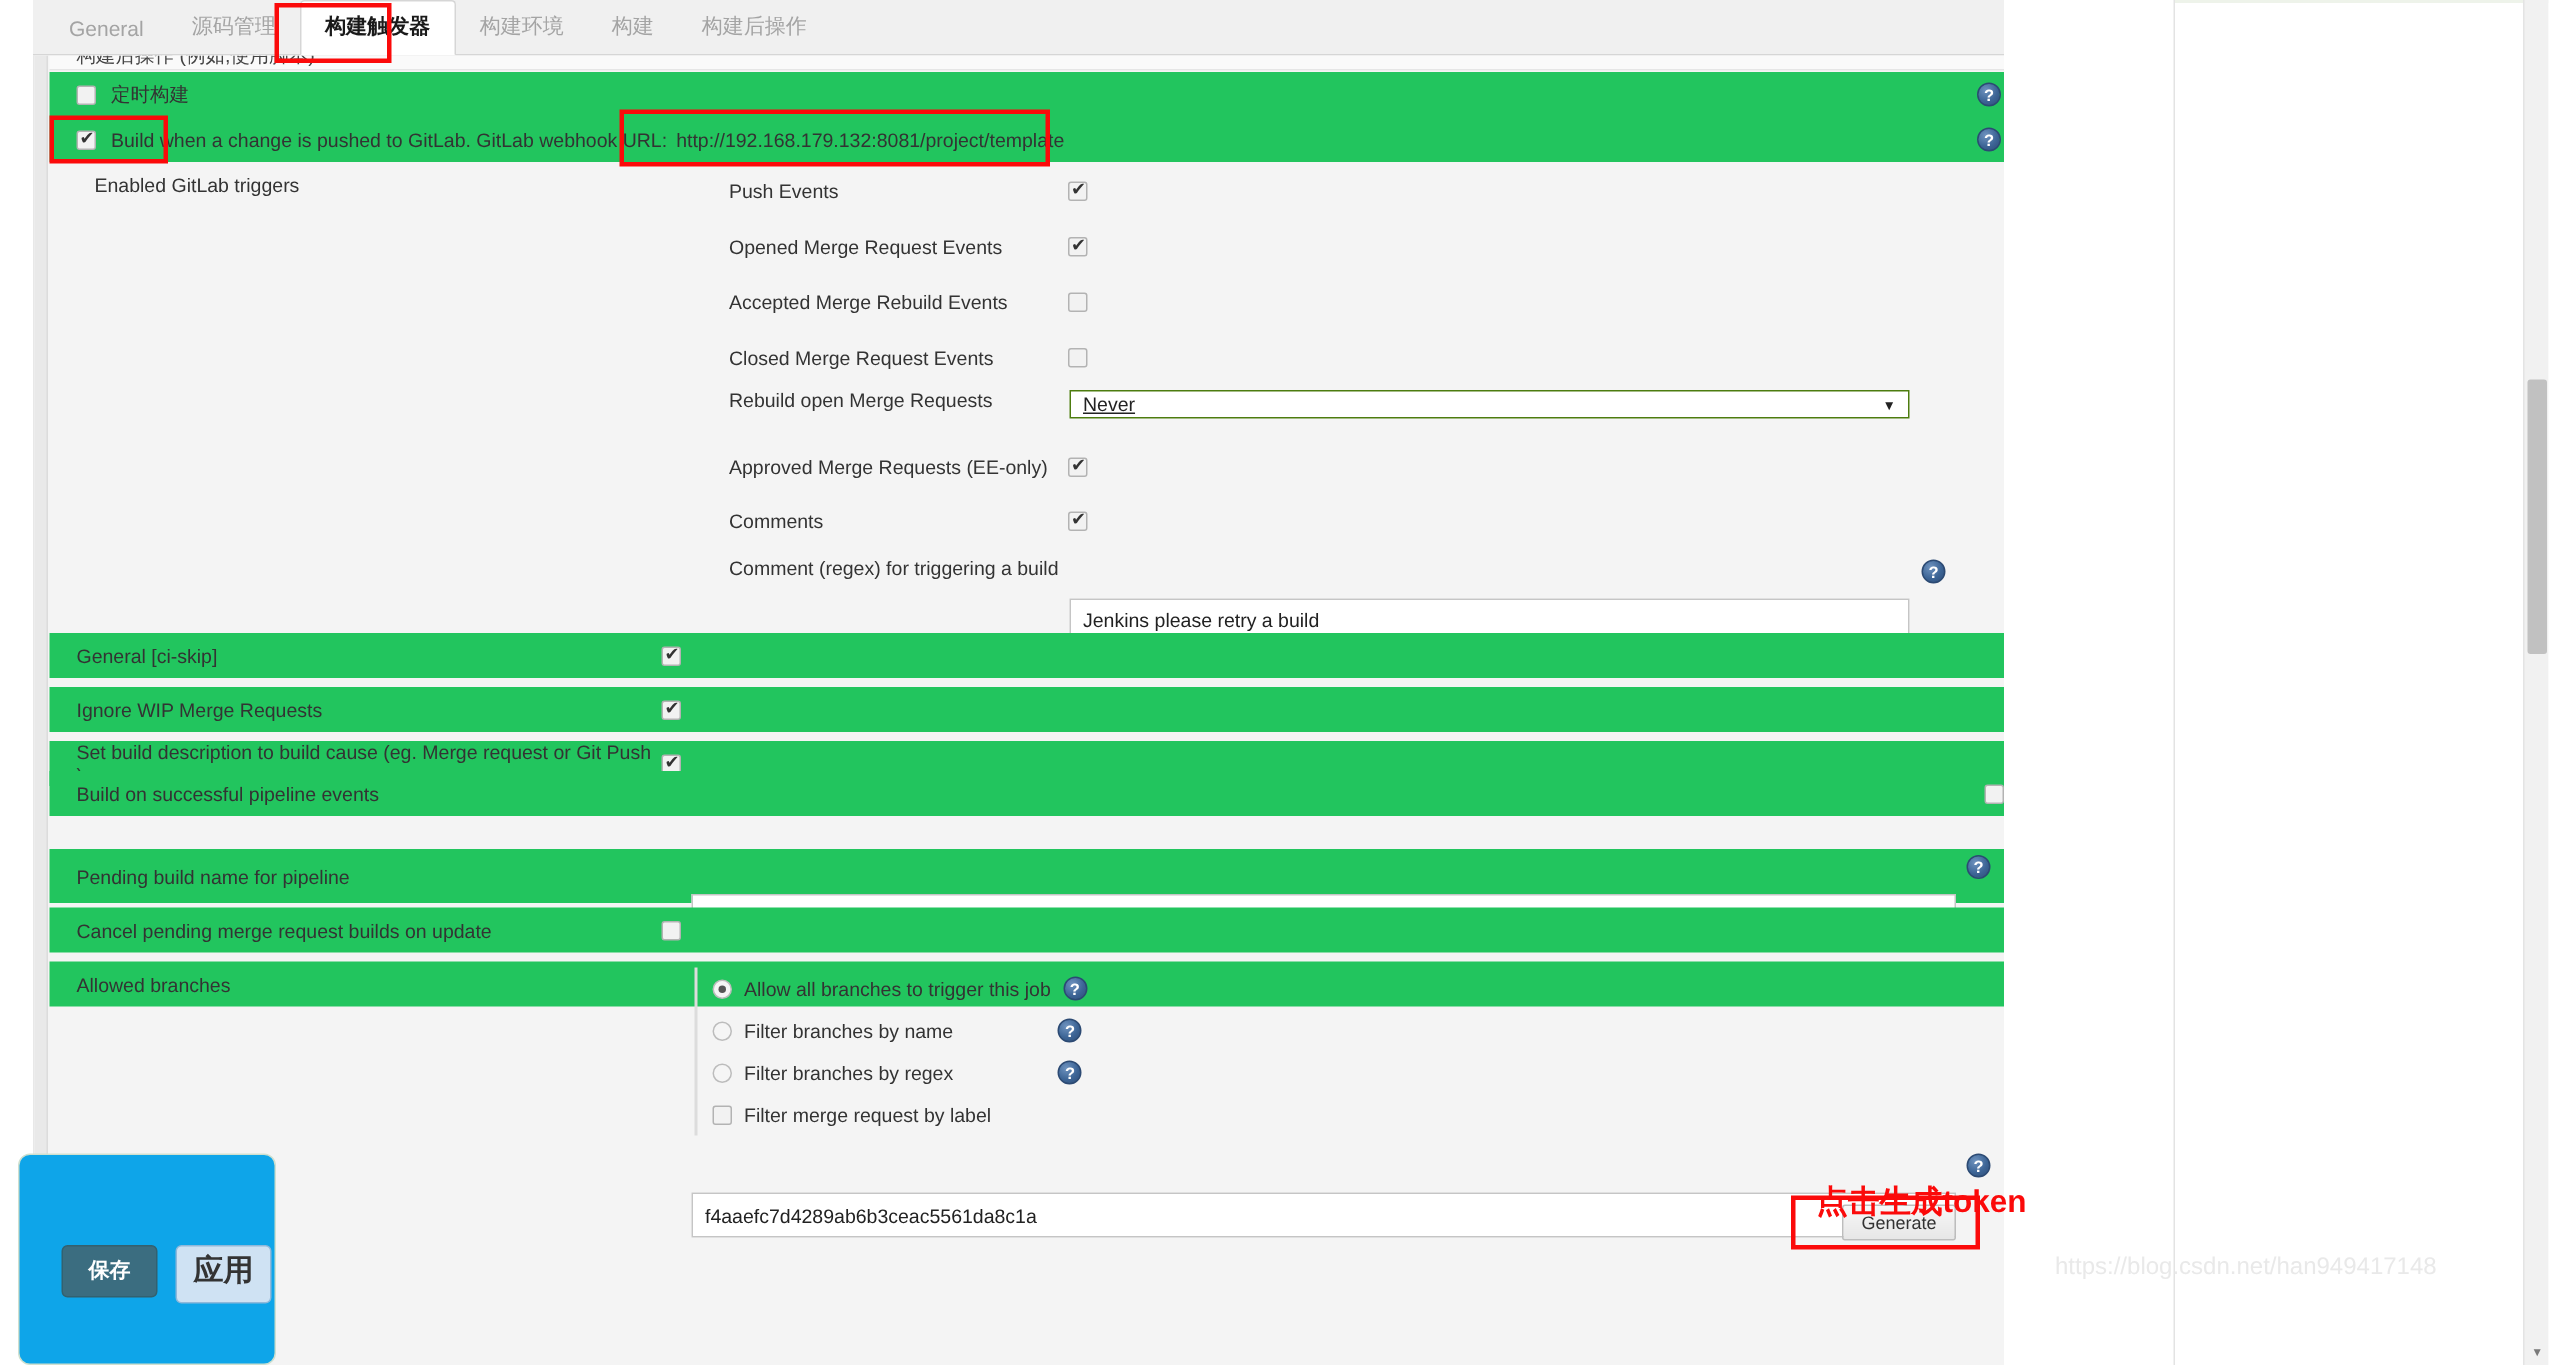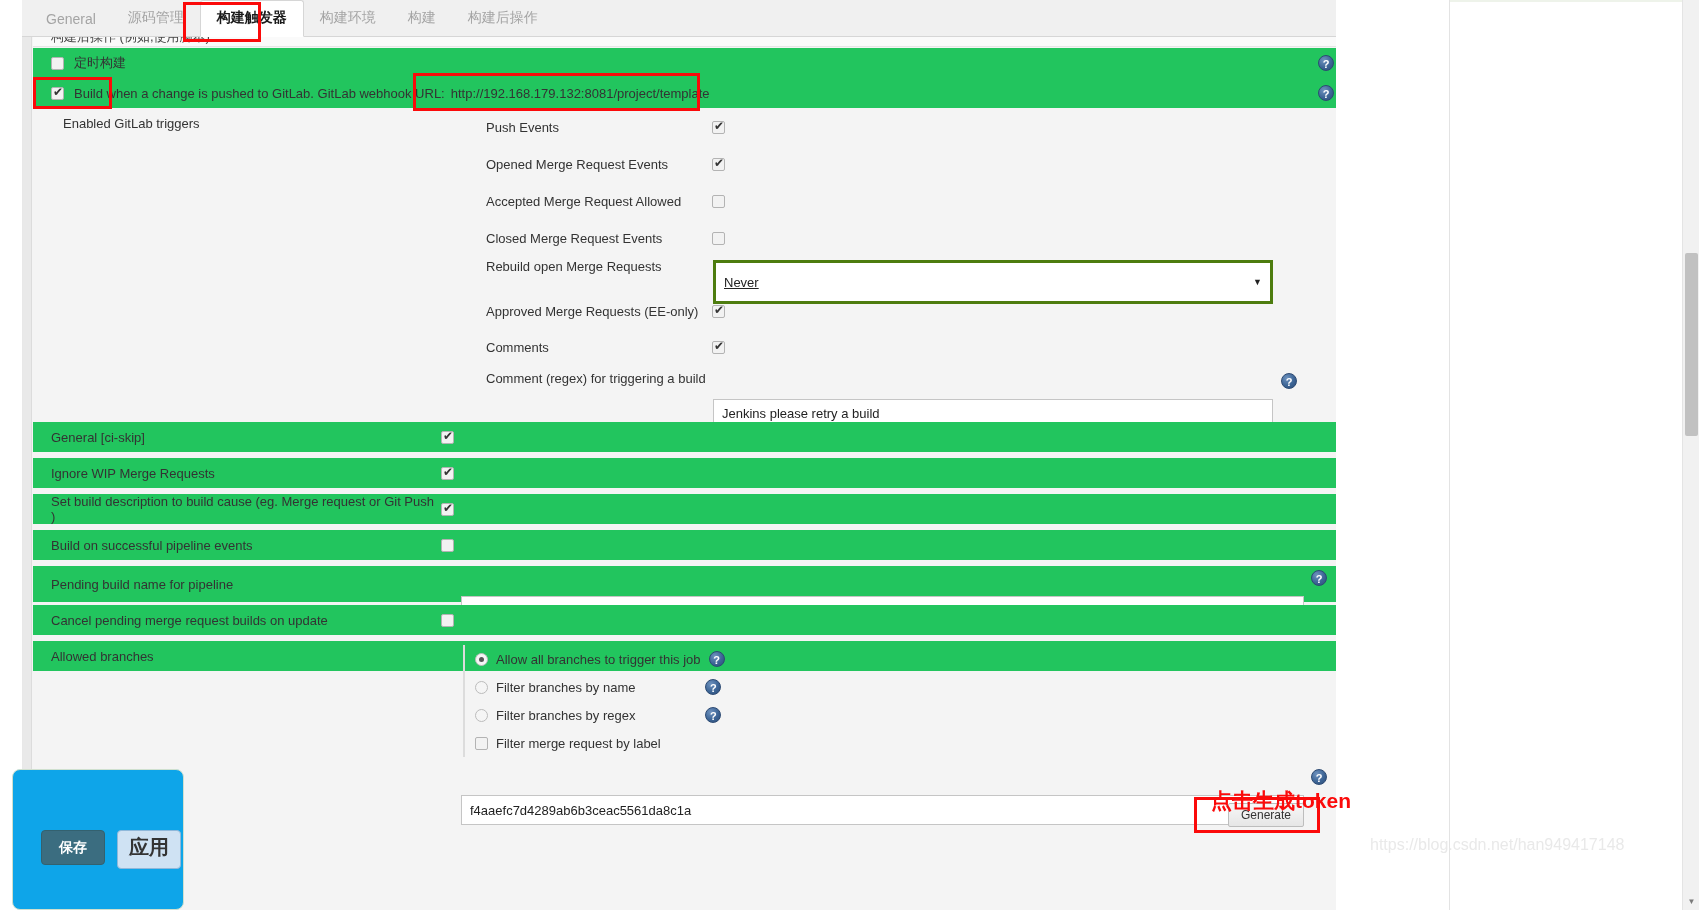--- a/index.html
+++ b/index.html
@@ -163,22 +163,22 @@
     border: 1px solid #c5c5c5;
     background: #ffffff;
     font-family: "Liberation Sans", sans-serif;
     font-size: 13px;
     color: #222;
     padding: 0 8px;
     outline: none;
     margin-top: 28px;
   }
   .sel {
-    height: 44px;
-    border: 3px solid #4d7c0f;
+    height: 19px;
+    border: 1px solid #4d7c0f;
     background: #ffffff;
     font-size: 13px;
     color: #222;
     display: flex;
     align-items: center;
     padding: 0 8px;
     position: relative;
     cursor: pointer;
     text-decoration: underline;
   }
@@ -376,21 +376,21 @@
         <span class="lbl" style="width:226px;">Push Events</span>
         <span class="cb checked"></span>
       </div>
 
       <div class="nested-line" style="left:463px;top:120px;width:800px;">
         <span class="lbl" style="width:226px;">Opened Merge Request Events</span>
         <span class="cb checked"></span>
       </div>
 
       <div class="nested-line" style="left:463px;top:157px;width:800px;">
-        <span class="lbl" style="width:226px;">Accepted Merge Request Allowed</span>
+        <span class="lbl" style="width:226px;">Accepted Merge Rebuild Events</span>
         <span class="cb"></span>
       </div>
 
       <div class="nested-line" style="left:463px;top:194px;width:800px;">
         <span class="lbl" style="width:226px;">Closed Merge Request Events</span>
         <span class="cb"></span>
       </div>
 
       <div class="nested-line" style="left:463px;top:222px;width:800px;">
         <span class="lbl" style="width:226px;">Rebuild open Merge Requests</span>
@@ -426,21 +426,21 @@
       <div class="chk-row" style="top:421px;">
         <span class="lbl" style="width:390px;">Ignore WIP Merge Requests</span>
         <span class="cb checked"></span>
       </div>
 
       <div class="chk-row" style="top:457px;">
         <span class="lbl" style="width:390px;">Set build description to build cause (eg. Merge request or Git Push )</span>
         <span class="cb checked"></span>
       </div>
 
-      <div class="chk-row" style="top:493px;">
+      <div class="chk-row" style="top:477px;justify-content:space-between;">
         <span class="lbl" style="width:390px;">Build on successful pipeline events</span>
         <span class="cb"></span>
       </div>
 
       <div class="chk-row" style="top:529px;height:36px;">
         <span class="lbl" style="width:390px;">Pending build name for pipeline</span>
       </div>
       <input class="txt" style="position: absolute; left: 438px; top: 531px; width: 843px; height: 30px;" value="">
       <div style="position:absolute;left:1288px;top:532px;">
         <span class="help">?</span>

